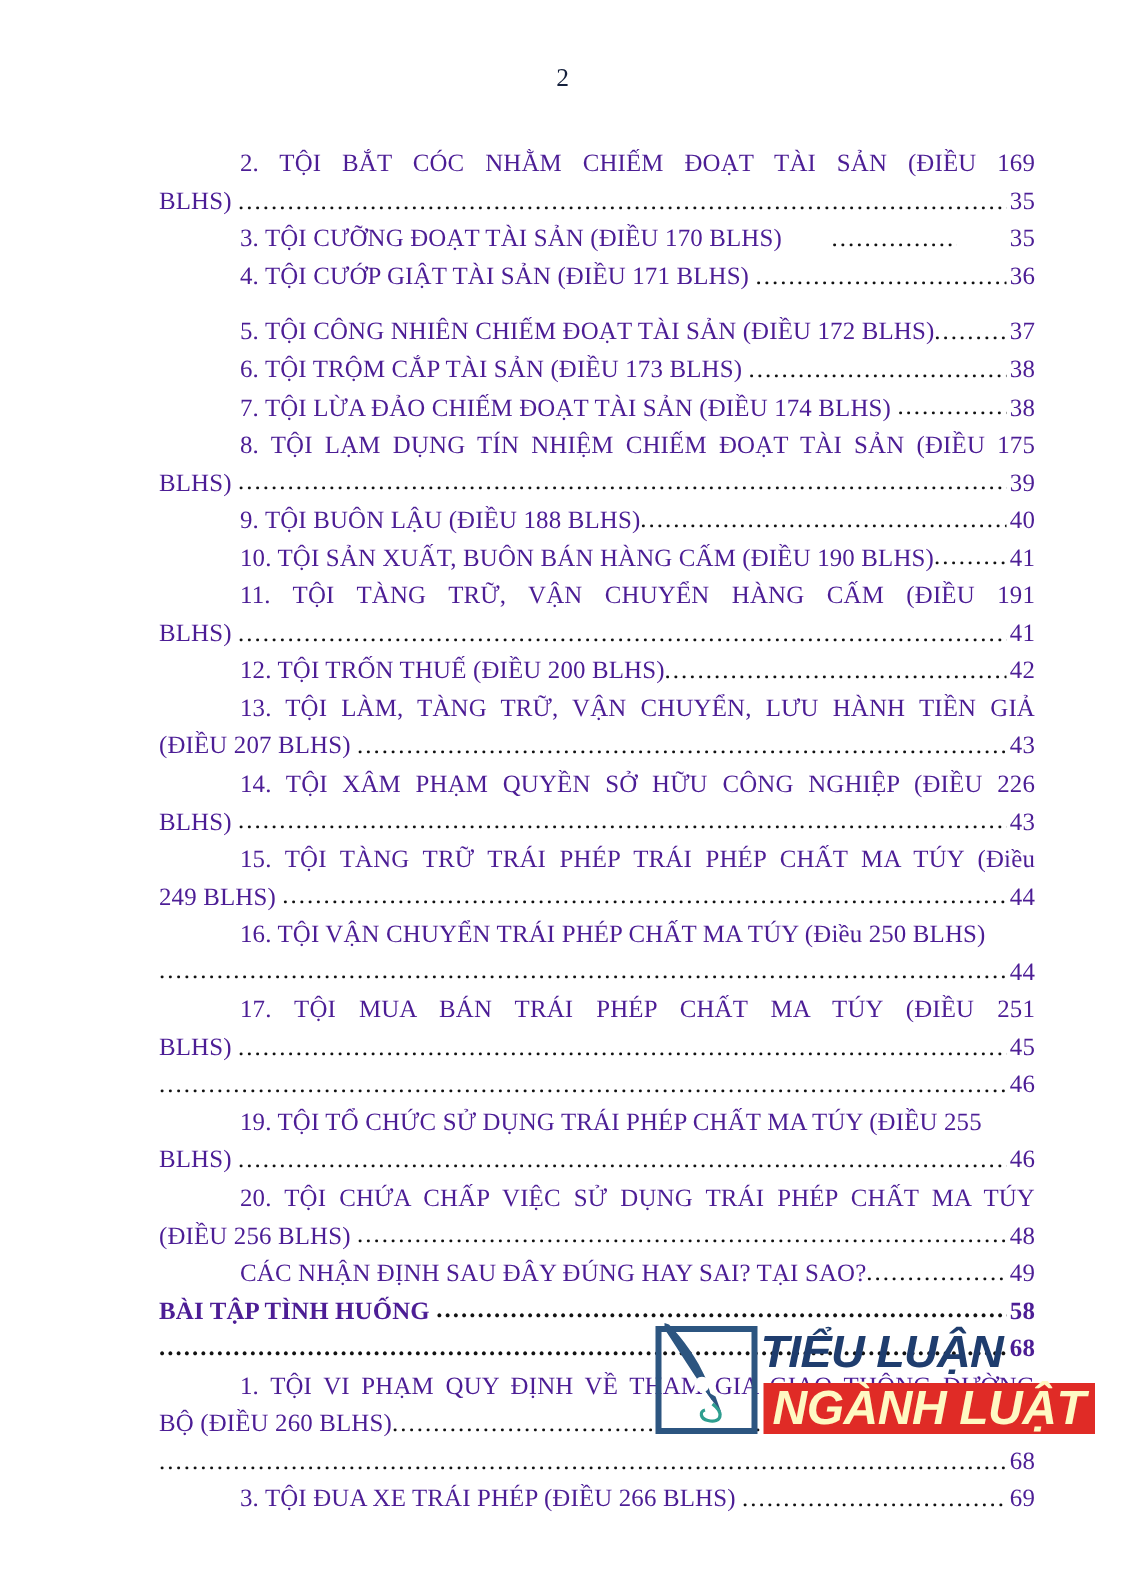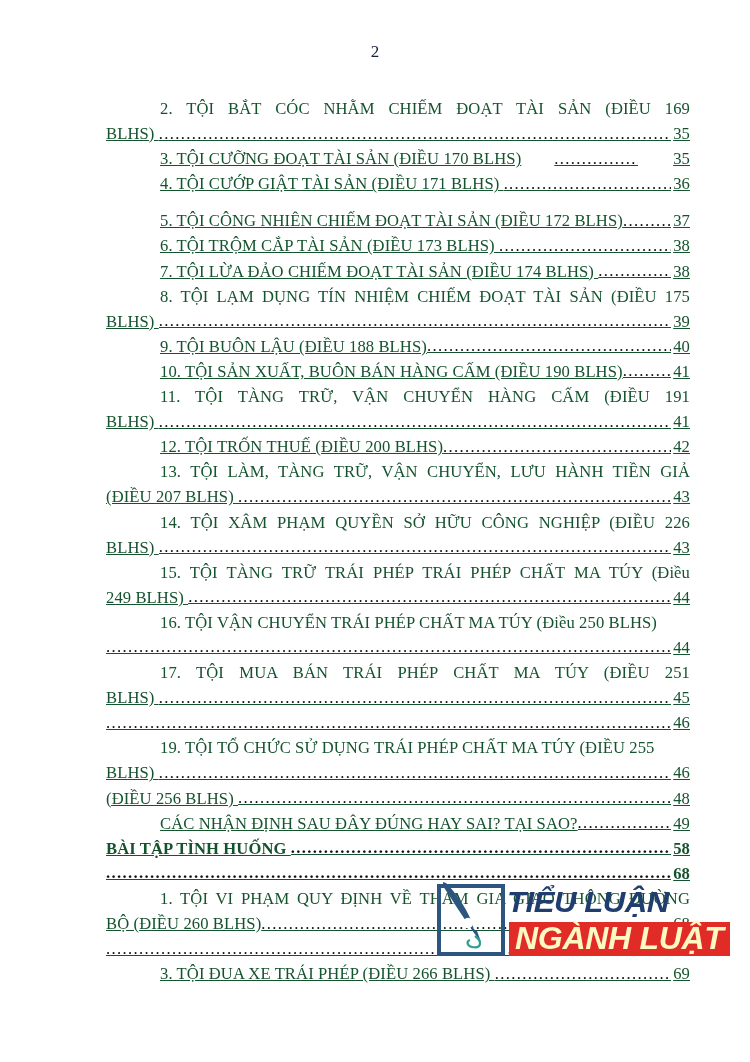--- a/index.html
+++ b/index.html
@@ -44,35 +44,34 @@
 
   .toc-entry {
     position: relative;
     font-size: 16.6px;
     line-height: 25.1px;
     margin: 0;
     padding: 0;
     text-align: justify;
     text-justify: inter-word;
     text-indent: 54px;
-    color: #14532d;
+    color: #4c1d95;
     letter-spacing: 0.1px;
   }
 
   .toc-entry.bold {
     font-weight: bold;
     text-indent: 0;
   }
 
   .leader-line {
     display: flex;
     align-items: baseline;
     width: 100%;
     text-indent: 0;
-    text-decoration: underline;
   }
   .leader-line .lead-text {
     white-space: pre;
     flex: 0 0 auto;
   }
   .leader-line .dots {
     flex: 1 1 auto;
     overflow: hidden;
     white-space: nowrap;
     margin: 0 0px;
@@ -298,20 +297,21 @@
       </div>
       <div class="toc-entry" id="entry-19">
         <span class="plain-line">19. TỘI TỔ CHỨC SỬ DỤNG TRÁI PHÉP CHẤT MA TÚY (ĐIỀU 255</span>
         <div class="leader-line">
           <span class="lead-text">BLHS) </span>
           <span class="dots"></span>
           <span class="pgnum">46</span>
         </div>
       </div>
       <div class="toc-entry" id="entry-20">
+        <span class="just-line">20. TỘI CHỨA CHẤP VIỆC SỬ DỤNG TRÁI PHÉP CHẤT MA TÚY</span>
         <div class="leader-line">
           <span class="lead-text">(ĐIỀU 256 BLHS) </span>
           <span class="dots"></span>
           <span class="pgnum">48</span>
         </div>
       </div>
       <div class="toc-entry" id="entry-nhan-dinh">
         <div class="leader-line" style="text-indent: 0px;">
           <span class="lead-text" style="padding-left: 54px;">CÁC NHẬN ĐỊNH SAU ĐÂY ĐÚNG HAY SAI? TẠI SAO?</span>
           <span class="dots"></span>

